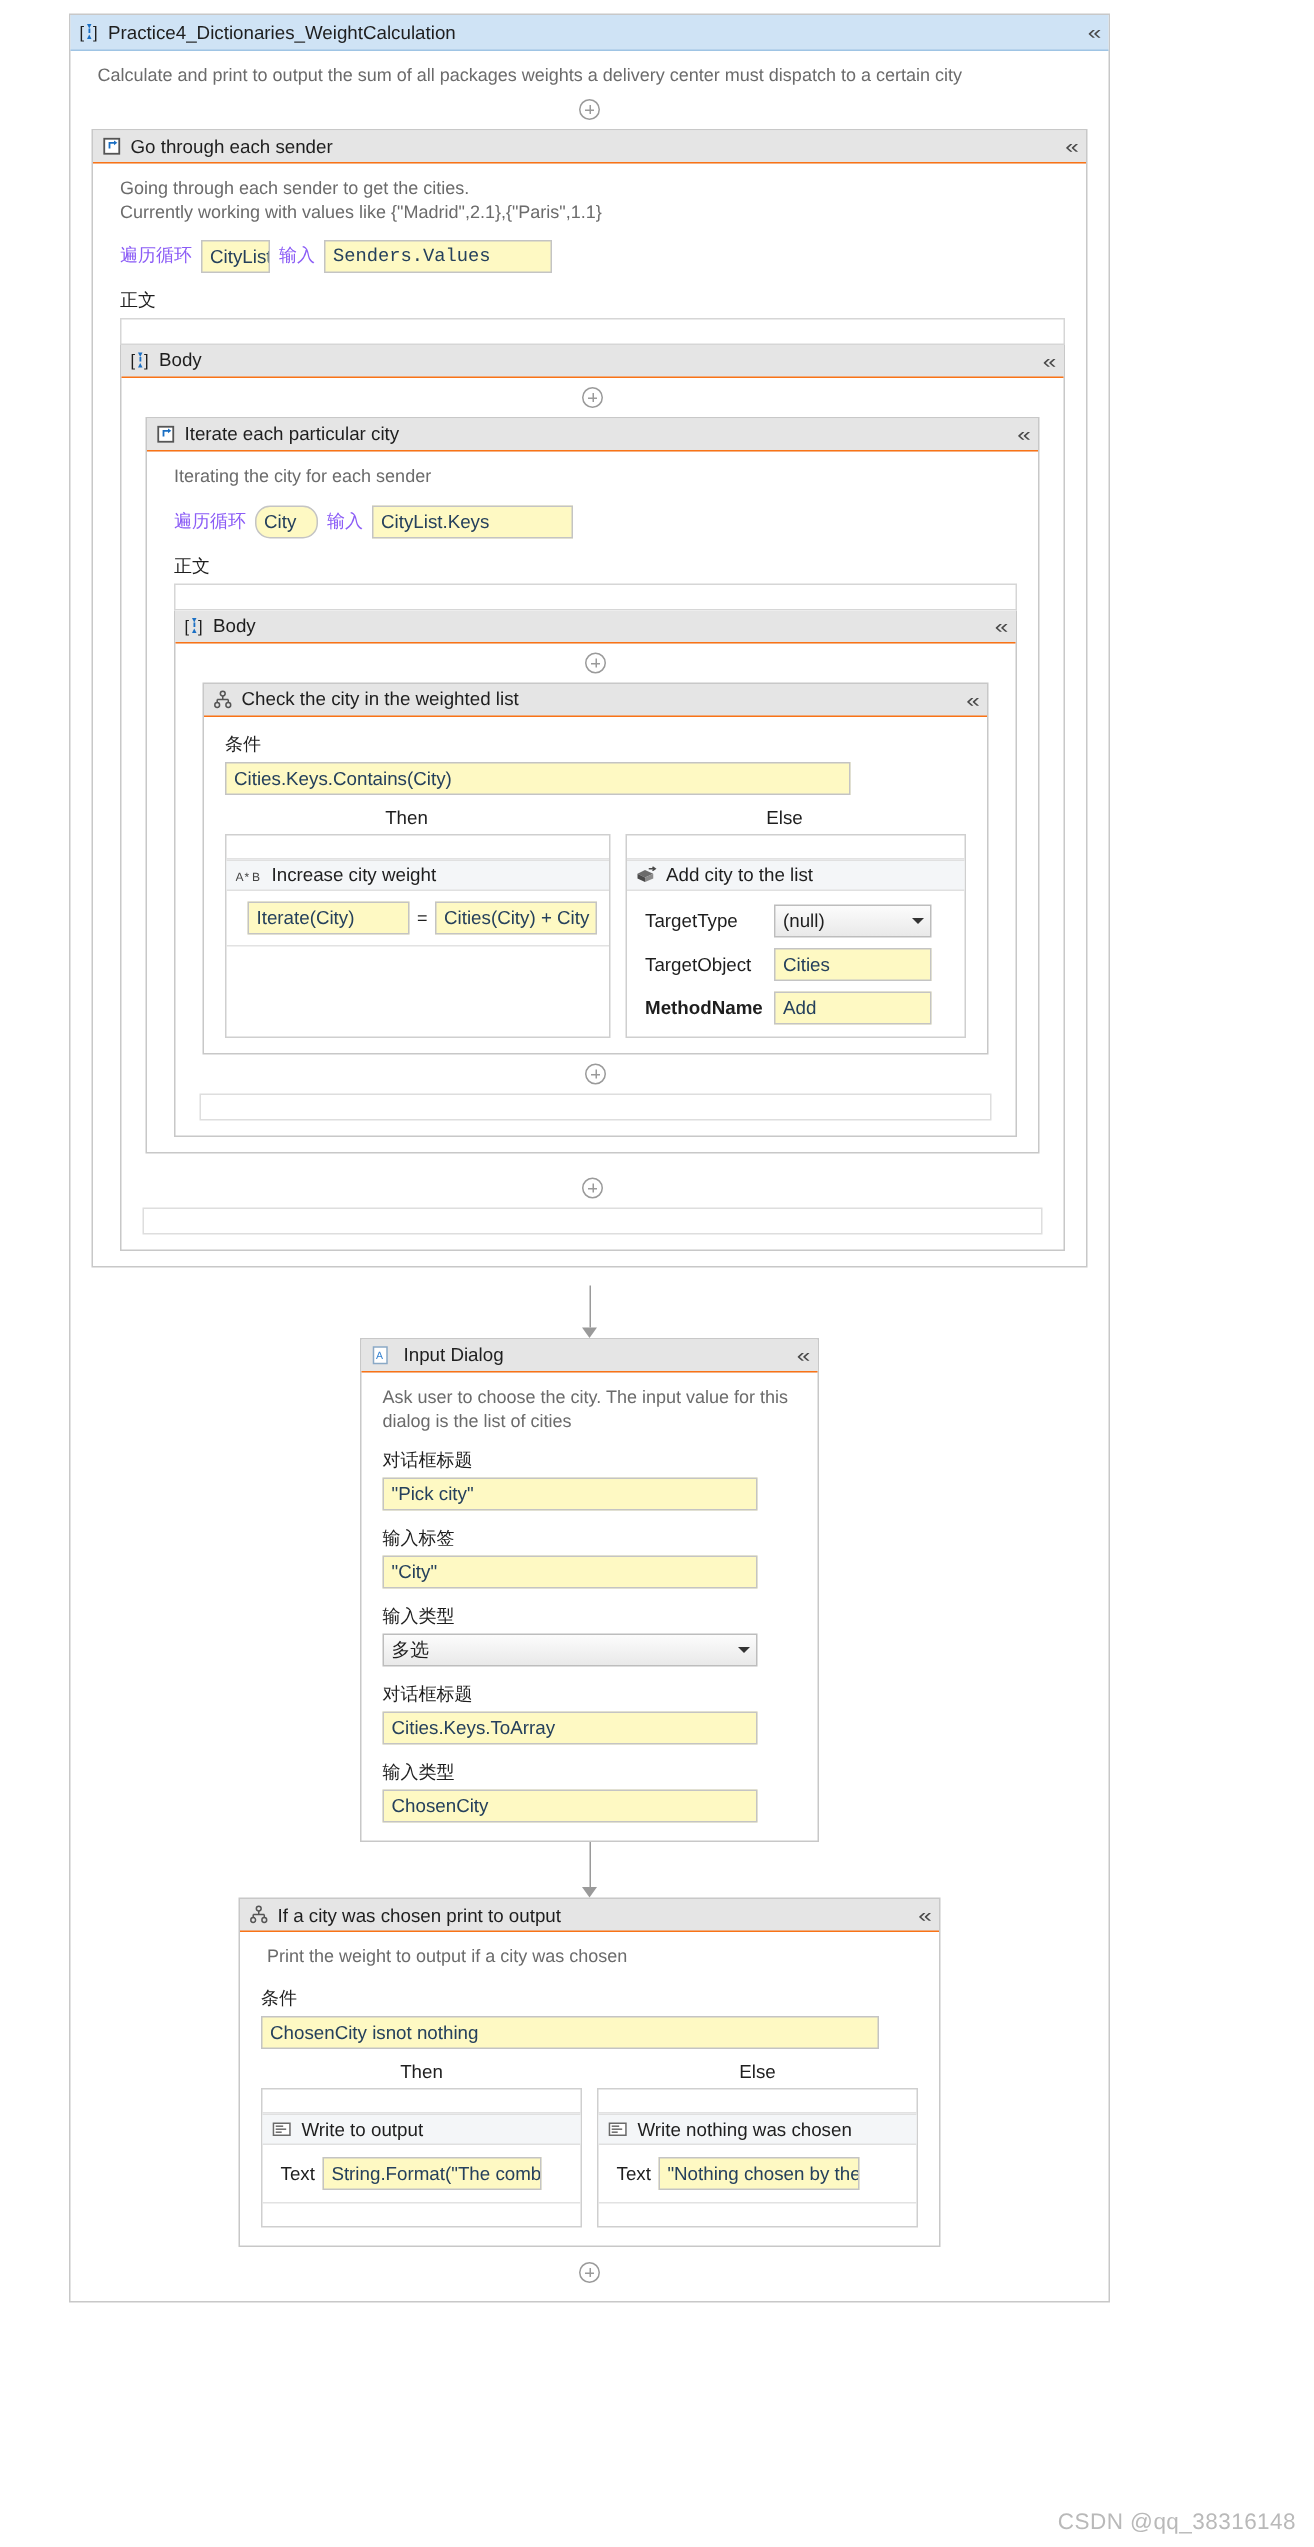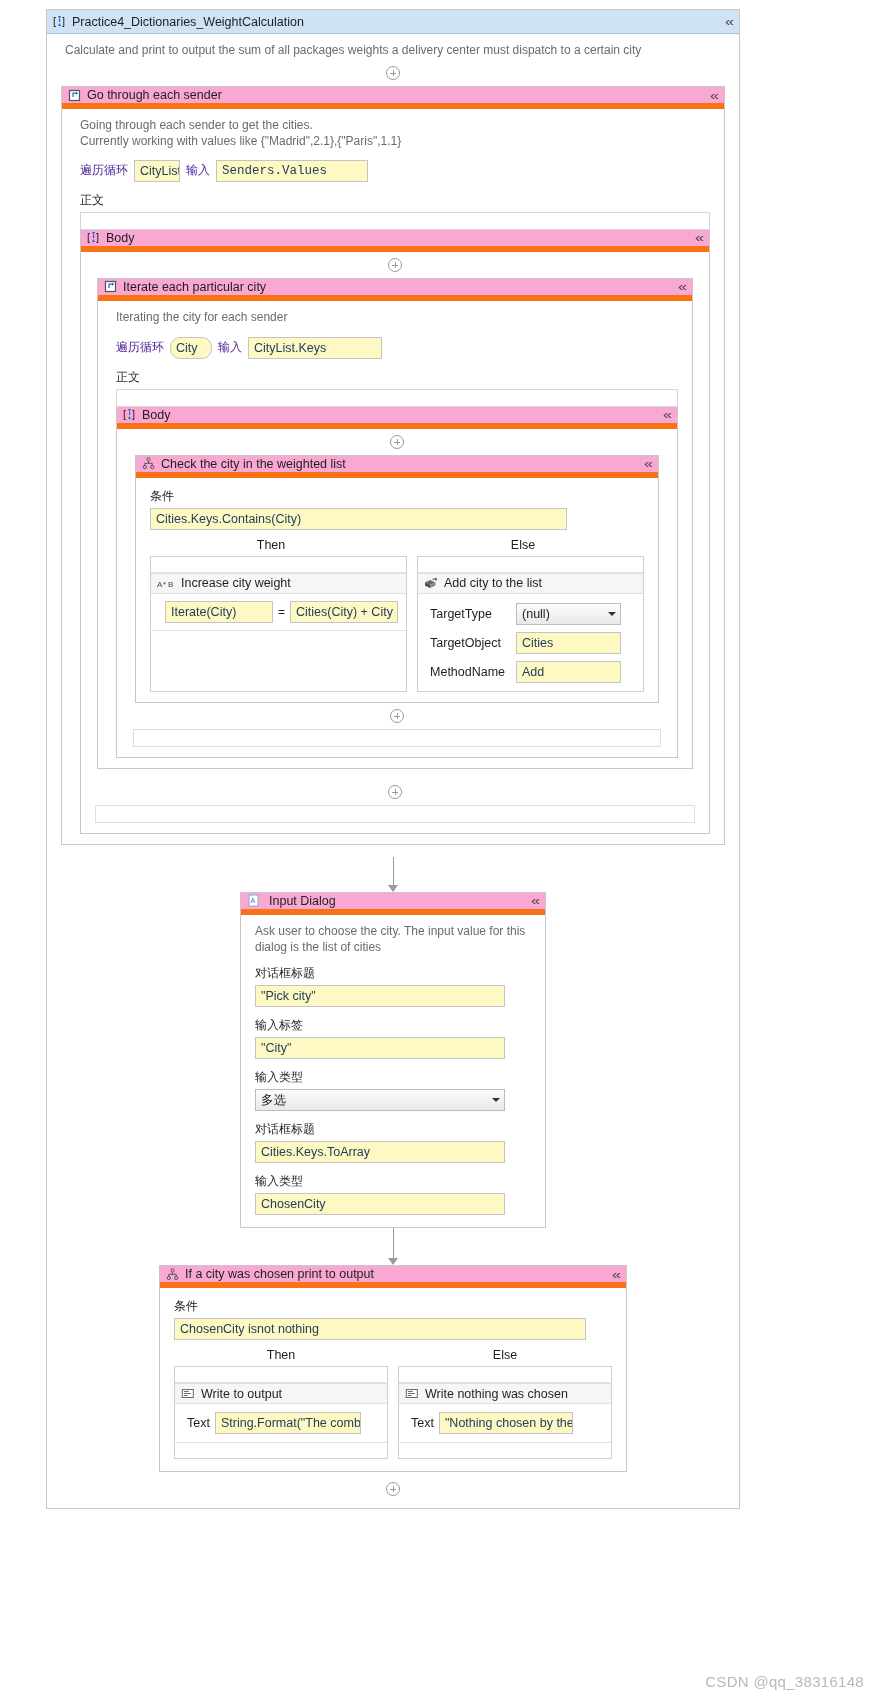--- a/index.html
+++ b/index.html
@@ -16,22 +16,22 @@
 
   
   .seq {
     border:1px solid #c8c8c8;
     background:#ffffff;
   }
   .seq-header {
     display:flex; align-items:center;
     height:22px;
     padding:0 6px;
-    background:#f9a8d4;
-    border-bottom:6px solid #f97316;
+    background:#e5e5e5;
+    border-bottom:1px solid #f97316;
     font-size:12.5px;
   }
   .seq-header.root {
     background:#cfe3f5;
     border-bottom:1px solid #9fc4e4;
     height:24px;
   }
   .seq-header .ttl { margin-left:6px; color:#1e1e1e; }
   .collapse {
     margin-left:auto;
@@ -47,21 +47,21 @@
     padding:8px 14px 2px 18px;
   }
   .inner-pad { padding:0 14px 10px 14px; }
 
   
   .ico { display:inline-block; flex:0 0 auto; line-height:0; }
   .ico svg { display:block; }
 
   
   .fieldrow { display:flex; align-items:center; gap:6px; margin-top:10px; }
-  .cnlabel { font-size:12px; color:#4c1d95; white-space:nowrap; }
+  .cnlabel { font-size:12px; color:#8b5cf6; white-space:nowrap; }
   .tb {
     border:1px solid #c4c4c4;
     background:#fef9c3;
     height:22px;
     line-height:20px;
     padding:0 5px;
     font-size:12.5px;
     color:#25405c;
     overflow:hidden;
     white-space:nowrap;
@@ -322,21 +322,21 @@
                             <span class="combo" style="width:105px;">
                               <span>(null)</span>
                               <span class="arw"></span>
                             </span>
                           </div>
                           <div class="prop-row">
                             <span class="prop-name" style="width:78px;">TargetObject</span>
                             <span class="tb" style="width:105px;">Cities</span>
                           </div>
                           <div class="prop-row" style="margin-bottom:2px;">
-                            <span class="prop-name" style="width:78px;">MethodName</span>
+                            <span class="prop-name" style="width:78px;font-weight:bold;">MethodName</span>
                             <span class="tb" style="width:105px;">Add</span>
                           </div>
                         </div>
                       </div>
                     </div>
                   </div>
                 </div>
               </div>
               </div>
 
@@ -415,20 +415,21 @@
           <circle cx="6.5" cy="2.4" r="1.6" fill="none" stroke="#555" stroke-width="1"></circle>
           <path d="M6.5 4 L6.5 6.3 M2.8 6.3 L10.2 6.3 M2.8 6.3 L2.8 8.4 M10.2 6.3 L10.2 8.4" stroke="#555" stroke-width="1" fill="none"></path>
           <circle cx="2.8" cy="10" r="1.6" fill="none" stroke="#555" stroke-width="1"></circle>
           <circle cx="10.2" cy="10" r="1.6" fill="none" stroke="#555" stroke-width="1"></circle>
         </svg>
       </span>
       <span class="ttl">If a city was chosen print to output</span>
       <span class="collapse">«</span>
     </div>
 
+    <div class="annot">Print the weight to output if a city was chosen</div>
 
     <div style="padding:0 14px 12px 14px;">
       <div class="label-above">条件</div>
       <div class="tb" style="width:412px;">ChosenCity isnot nothing</div>
 
       <div class="branch-head">
         <div style="flex:1;">Then</div>
         <div style="width:10px;"></div>
         <div style="flex:1;">Else</div>
       </div>

